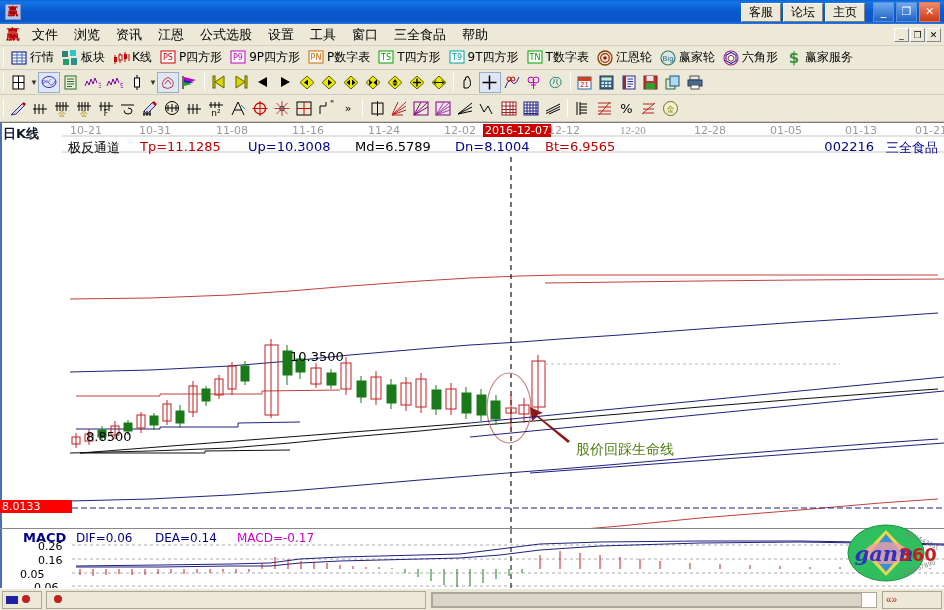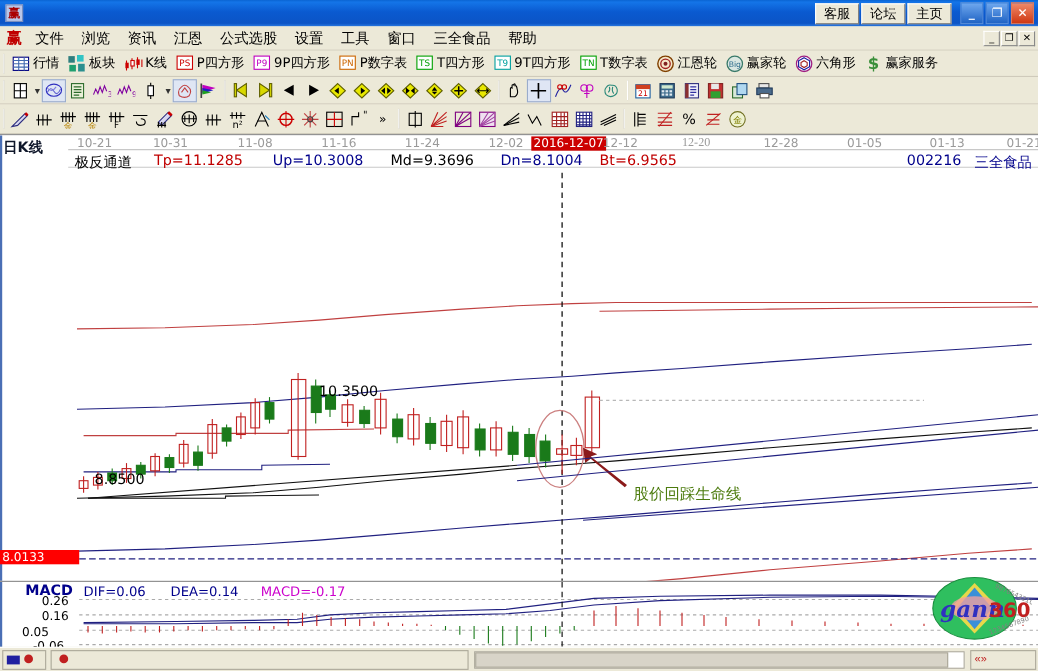--- a/index.html
+++ b/index.html
@@ -1079,21 +1079,21 @@
     <div class="lbl-abs date-tick" style="left:548px;">12-12</div>
     <div class="lbl-abs date-tick" style="left:620px;font-family:Liberation Serif, serif;">12-20</div>
     <div class="lbl-abs date-tick" style="left:694px;">12-28</div>
     <div class="lbl-abs date-tick" style="left:770px;">01-05</div>
     <div class="lbl-abs date-tick" style="left:845px;">01-13</div>
     <div class="lbl-abs date-tick" style="left:915px;">01-21</div>
 
     <div class="lbl-abs info-line" style="left:68px;  color:#000;">极反通道</div>
     <div class="lbl-abs info-line" style="left:140px; color:#c00000;">Tp=11.1285</div>
     <div class="lbl-abs info-line" style="left:248px; color:#00008b;">Up=10.3008</div>
-    <div class="lbl-abs info-line" style="left:355px; color:#000000;">Md=9.3696</div>
+    <div class="lbl-abs info-line" style="left:355px; color:#000000;">Md=6.5789</div>
     <div class="lbl-abs info-line" style="left:455px; color:#00008b;">Dn=8.1004</div>
     <div class="lbl-abs info-line" style="left:545px; color:#c00000;">Bt=6.9565</div>
 
     <div class="lbl-abs code-line" style="right:70px;">002216</div>
     <div class="lbl-abs code-line" style="right:6px;">三全食品</div>
 
     <div class="lbl-abs" style="left:290px; top:226px; font-size:13px; color:#000;">10.3500</div>
     <div class="lbl-abs" style="left:86px;  top:306px; font-size:13px; color:#000;">8.8500</div>
 
     <div class="lbl-abs pricetag-red">8.0133</div>

